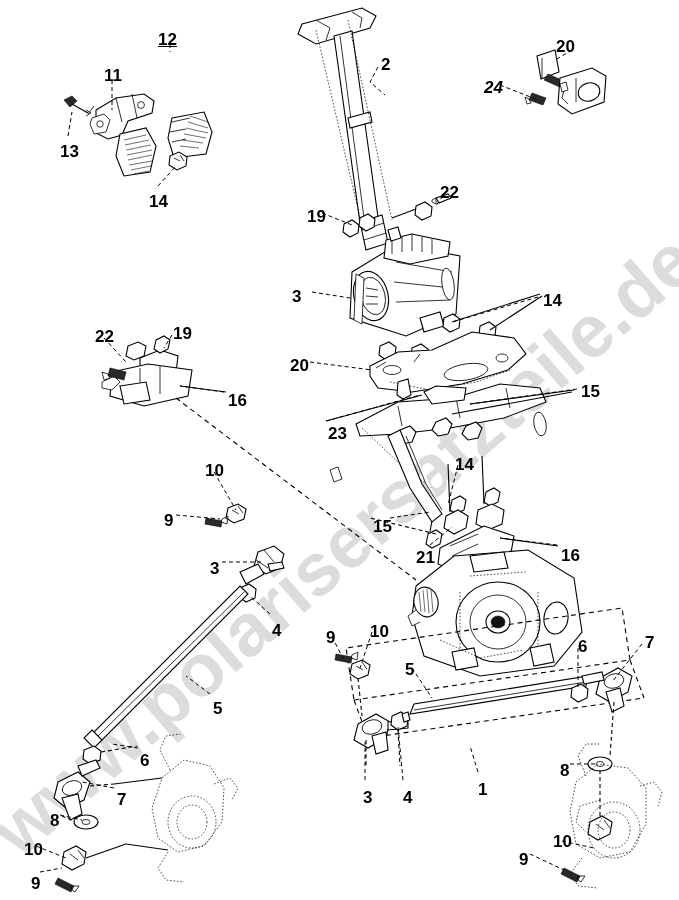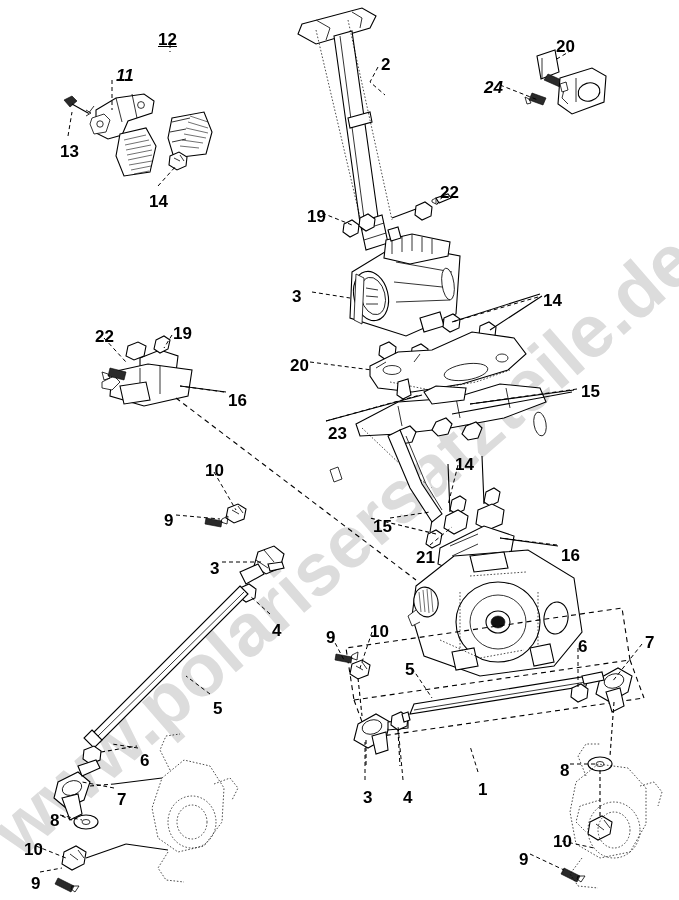--- a/index.html
+++ b/index.html
@@ -357,21 +357,21 @@
       <polyline points="642,644 612,682" fill="none" stroke="#000000" stroke-width="1" stroke-dasharray="4 3"></polyline>
       <polyline points="570,764 598,764" fill="none" stroke="#000000" stroke-width="1" stroke-dasharray="4 3"></polyline>
       <polyline points="365,780 365,742" fill="none" stroke="#000000" stroke-width="1" stroke-dasharray="4 3"></polyline>
       <polyline points="403,780 398,726" fill="none" stroke="#000000" stroke-width="1" stroke-dasharray="4 3"></polyline>
       <polyline points="478,772 470,746" fill="none" stroke="#000000" stroke-width="1" stroke-dasharray="4 3"></polyline>
       <polyline points="562,841 594,848" fill="none" stroke="#000000" stroke-width="1" stroke-dasharray="4 3"></polyline>
       <polyline points="530,854 564,870" fill="none" stroke="#000000" stroke-width="1" stroke-dasharray="4 3"></polyline>
     </svg>
   <div id="callouts">
       <div class="callout" style="left: 381px; top: 56px;">2</div>
-      <div class="callout" style="left: 116px; top: 67px; font-style: italic;">11</div>
+      <div class="callout" style="left: 104px; top: 67px;">11</div>
       <div class="callout" style="left: 158px; top: 31px; text-decoration: underline;">12</div>
       <div class="callout" style="left: 60px; top: 143px; text-align: center;">13</div>
       <div class="callout" style="left: 149px; top: 193px;">14</div>
       <div class="callout" style="left: 307px; top: 208px;">19</div>
       <div class="callout" style="left: 440px; top: 184px;">22</div>
       <div class="callout" style="left: 556px; top: 38px;">20</div>
       <div class="callout" style="left: 484px; top: 79px; font-style: italic;">24</div>
       <div class="callout" style="left: 292px; top: 288px;">3</div>
       <div class="callout" style="left: 543px; top: 292px;">14</div>
       <div class="callout" style="left: 290px; top: 357px;">20</div>

